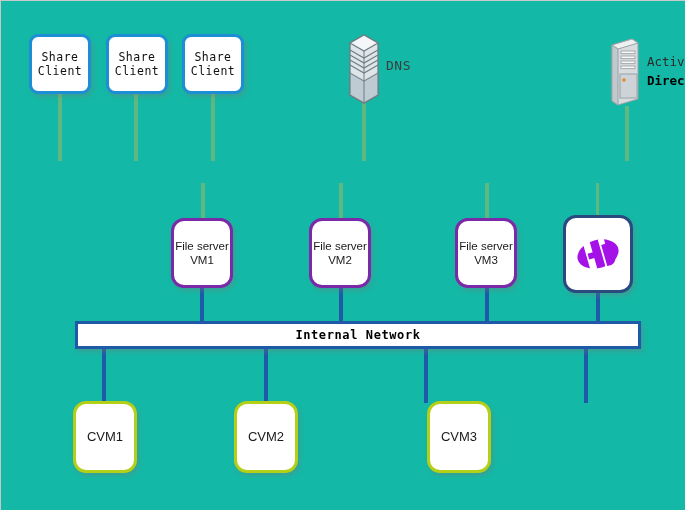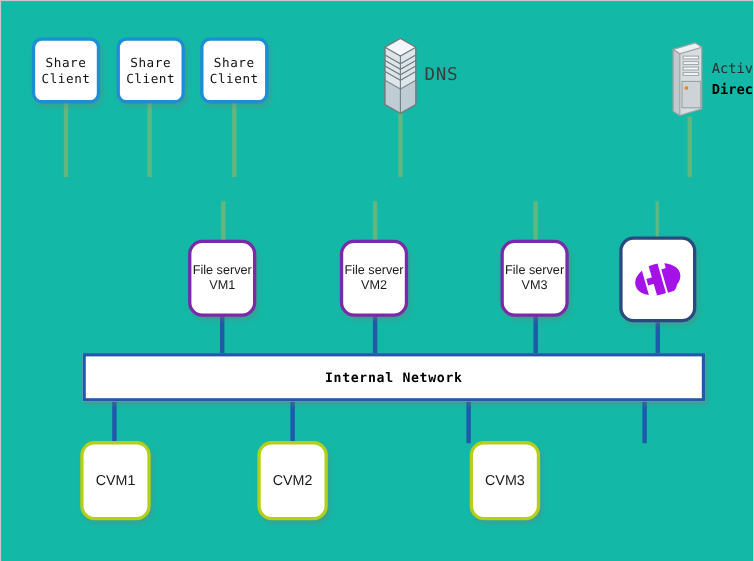--- a/index.html
+++ b/index.html
@@ -91,21 +91,21 @@
   .srv-icon {
     position: absolute;
   }
   .srv-label {
     position: absolute;
     font-family: "DejaVu Sans Mono", monospace;
     color: #3c3c3c;
     white-space: nowrap;
   }
   .srv-label.dns {
-    font-size: 16px;
+    font-size: 13px;
     letter-spacing: 0.5px;
   }
   .srv-label.ad {
     font-size: 12.5px;
     line-height: 1.5;
     color: #2b2b2b;
   }
   .srv-label.ad .l2 { font-weight: bold; color: #000; }
 
   
@@ -261,21 +261,21 @@
   <div class="node logo-node" style="left:562px; top:214px; width:70px; height:78px;">
     <div class="logo-mark">
       <div class="ell"></div>
       <div class="cut-l"></div>
       <div class="bar-h"></div>
       <div class="cut-r"></div>
       <div class="tip-r"></div>
     </div>
   </div>
 
-  <div class="bus bus-internal" style="left:74px; top:320px; width:566px; height:44px;">
+  <div class="bus bus-internal" style="left:74px; top:320px; width:566px; height:28px;">
     <span>Internal Network</span>
   </div>
 
   <div class="node cvm-node" style="left:72px; top:400px; width:64px; height:72px;">
     <span>CVM1</span>
   </div>
 
   <div class="node cvm-node" style="left:233px; top:400px; width:64px; height:72px;">
     <span>CVM2</span>
   </div>

